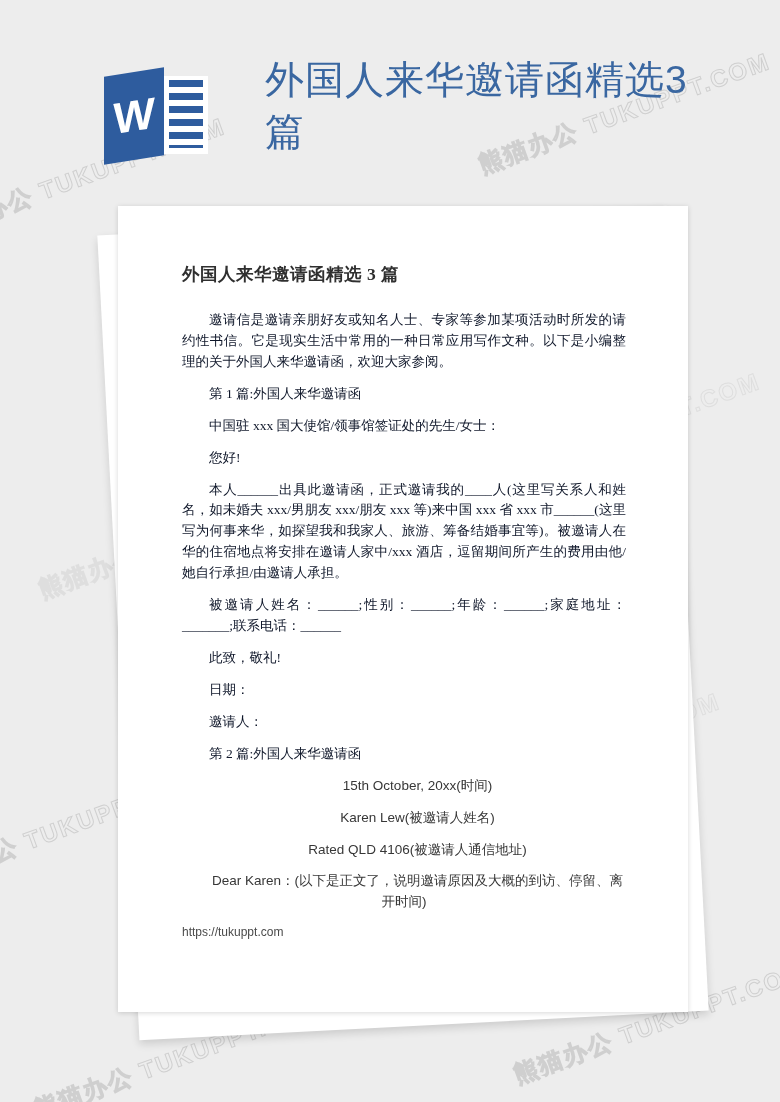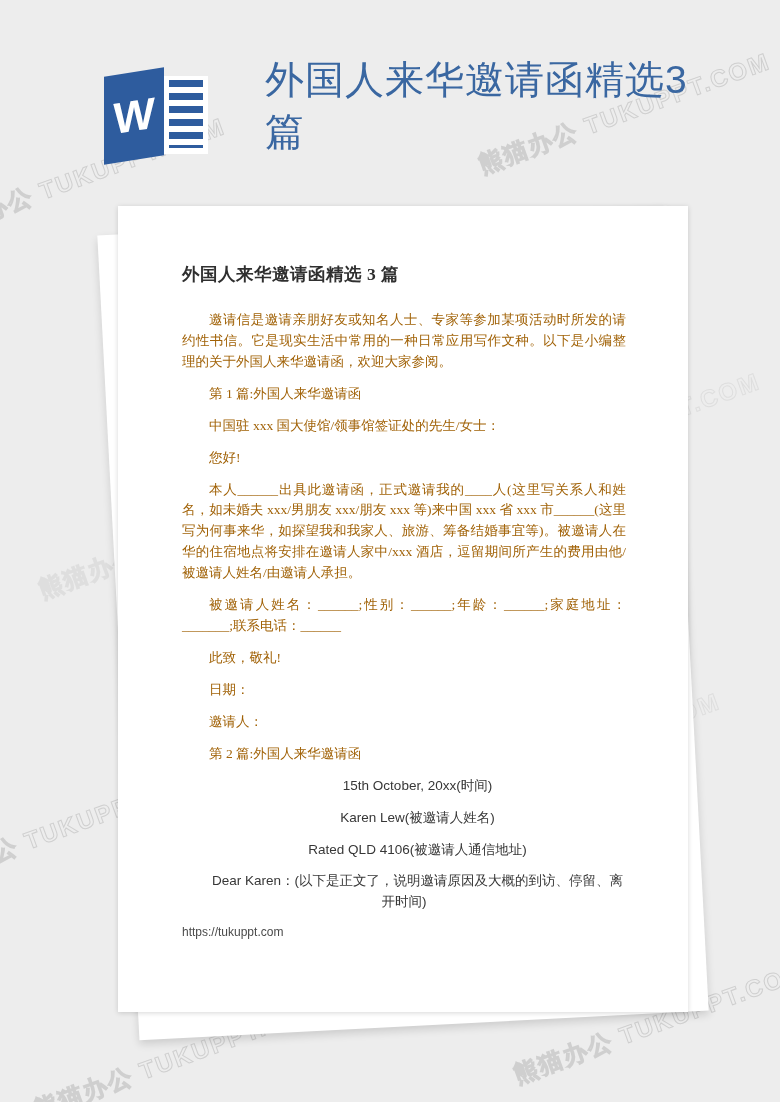--- a/index.html
+++ b/index.html
@@ -73,21 +73,21 @@
     padding: 56px 62px 0 64px;
   }
   .doc-title {
     margin: 0 0 24px 0;
     font-size: 17.5px; font-weight: bold; color: #2f2f2f;
     font-family: "Liberation Serif", "DejaVu Serif", serif;
     letter-spacing: 0.5px;
   }
   .para {
     margin: 0 0 11px 0;
-    font-size: 13.5px; line-height: 1.55; color: #a16207;
+    font-size: 13.5px; line-height: 1.55; color: #0f172a;
     text-indent: 2em; text-align: justify;
     font-family: "Liberation Serif", "DejaVu Serif", serif;
   }
   .para.latin {
     font-family: "Liberation Sans", "DejaVu Sans", sans-serif;
     text-align: center; color: #373737;
   }
   .doc-footer {
     margin-top: 12px;
     font-size: 12px; color: #4a4a4a;
@@ -113,21 +113,21 @@
   <div class="doc-stack">
     <div class="page-behind"></div>
 
     <div class="page-main">
       <h2 class="doc-title">外国人来华邀请函精选 3 篇</h2>
 
       <p class="para">邀请信是邀请亲朋好友或知名人士、专家等参加某项活动时所发的请约性书信。它是现实生活中常用的一种日常应用写作文种。以下是小编整理的关于外国人来华邀请函，欢迎大家参阅。</p>
       <p class="para">第 1 篇:外国人来华邀请函</p>
       <p class="para">中国驻 xxx 国大使馆/领事馆签证处的先生/女士：</p>
       <p class="para">您好!</p>
-      <p class="para">本人______出具此邀请函，正式邀请我的____人(这里写关系人和姓名，如未婚夫 xxx/男朋友 xxx/朋友 xxx 等)来中国 xxx 省 xxx 市______(这里写为何事来华，如探望我和我家人、旅游、筹备结婚事宜等)。被邀请人在华的住宿地点将安排在邀请人家中/xxx 酒店，逗留期间所产生的费用由他/被邀请人姓名/由邀请人承担。</p>
+      <p class="para">本人______出具此邀请函，正式邀请我的____人(这里写关系人和姓名，如未婚夫 xxx/男朋友 xxx/朋友 xxx 等)来中国 xxx 省 xxx 市______(这里写为何事来华，如探望我和我家人、旅游、筹备结婚事宜等)。被邀请人在华的住宿地点将安排在邀请人家中/xxx 酒店，逗留期间所产生的费用由他/她自行承担/由邀请人承担。</p>
       <p class="para">被邀请人姓名：______;性别：______;年龄：______;家庭地址：_______;联系电话：______</p>
       <p class="para">此致，敬礼!</p>
       <p class="para">日期：</p>
       <p class="para">邀请人：</p>
       <p class="para">第 2 篇:外国人来华邀请函</p>
       <p class="para latin">15th October, 20xx(时间)</p>
       <p class="para latin">Karen Lew(被邀请人姓名)</p>
       <p class="para latin">Rated QLD 4106(被邀请人通信地址)</p>
       <p class="para latin">Dear Karen：(以下是正文了，说明邀请原因及大概的到访、停留、离开时间)</p>
 

